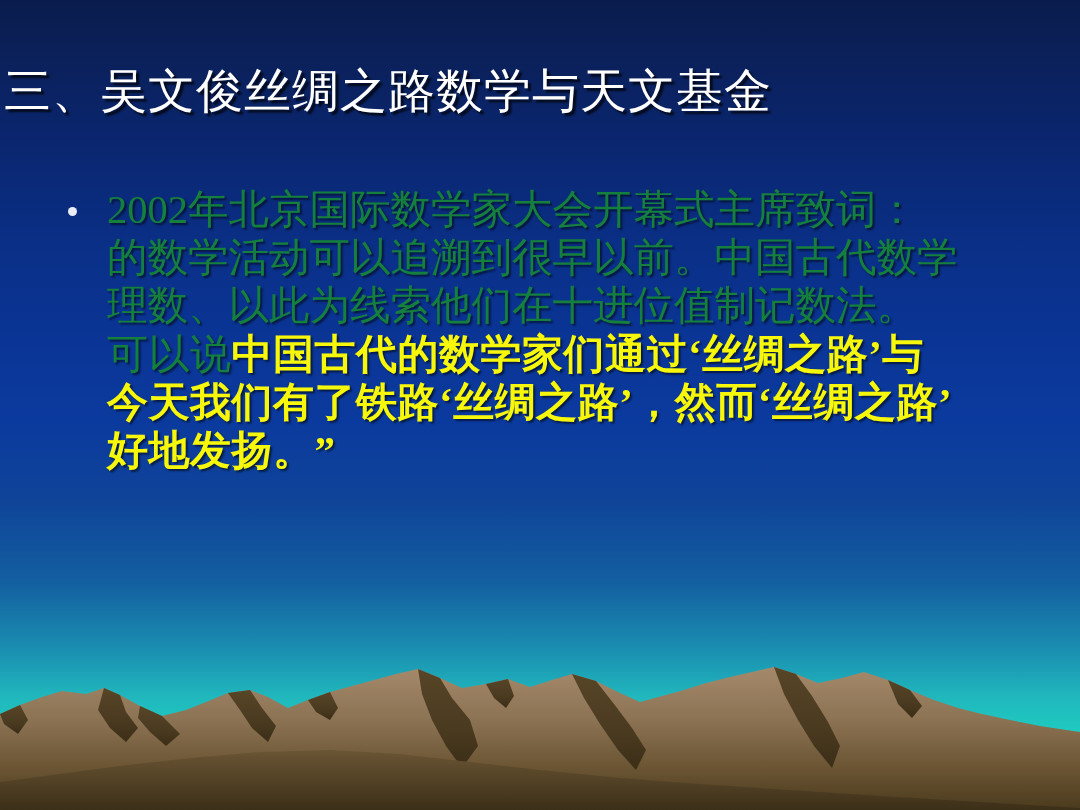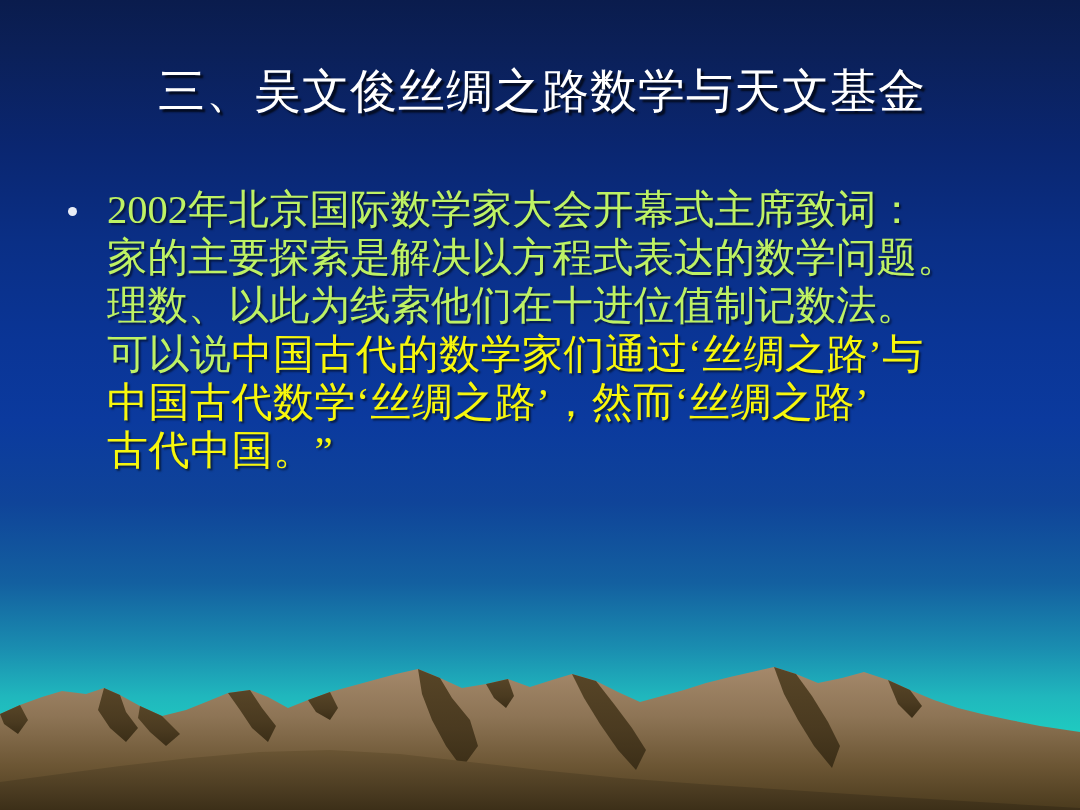--- a/index.html
+++ b/index.html
@@ -49,21 +49,21 @@
     bottom: 0;
     width: 1080px;
     height: 160px;
   }
   
   #title {
     position: absolute;
     left: 4px;
     right: 0;
     top: 62px;
-    text-align: center;
+    text-align: left;
     color: #ffffff;
     font-size: 47px;
     line-height: 58px;
     letter-spacing: 1px;
     white-space: nowrap;
     text-shadow: 3px 3px 2px rgba(0,0,0,0.72);
   }
   
   #body-block {
     position: absolute;
@@ -84,26 +84,26 @@
   .bullet-dot {
     position: absolute;
     left: 8px;
     top: 21px;
     width: 9px;
     height: 9px;
     border-radius: 50%;
     background: #e9edf6;
   }
   .w {
-    color: #bef264;
+    color: #15803d;
     text-shadow: 2px 2px 2px rgba(0,0,0,0.55);
   }
   .y {
     color: #f7f70c;
-    font-weight: normal;
+    font-weight: bold;
     text-shadow: 2px 2px 2px rgba(0,0,0,0.55);
     font-family: "Liberation Serif", "DejaVu Serif", serif;
   }
   .y-line { font-size: 41px; letter-spacing: 0.5px; }
 </style>
 </head>
 <body>
 
 <div id="slide">
 
@@ -155,29 +155,29 @@
   <div id="title">三、吴文俊丝绸之路数学与天文基金</div>
 
   <div id="body-block">
 
     <div class="line">
       <span class="bullet-dot"></span>
       <span class="w hang-inline" style="display:inline-block;padding-left:47px;">2002年北京国际数学家大会开幕式主席致词：</span>
     </div>
 
     <div class="line indent">
-      <span class="w">家的主要探索是解决以方程式表达的数学问题。</span>
+      <span class="w">的数学活动可以追溯到很早以前。中国古代数学</span>
     </div>
     <div class="line indent">
       <span class="w">理数、以此为线索他们在十进位值制记数法。</span>
     </div>
     <div class="line indent y-line">
       <span class="w">可以说</span><span class="y">中国古代的数学家们通过‘丝绸之路’与</span>
     </div>
     <div class="line indent y-line">
-      <span class="y">中国古代数学‘丝绸之路’，然而‘丝绸之路’</span>
+      <span class="y">今天我们有了铁路‘丝绸之路’，然而‘丝绸之路’</span>
     </div>
     <div class="line indent y-line">
-      <span class="y">古代中国。”</span>
+      <span class="y">好地发扬。”</span>
     </div>
 
   </div>
 </div>
 
 </body></html>

